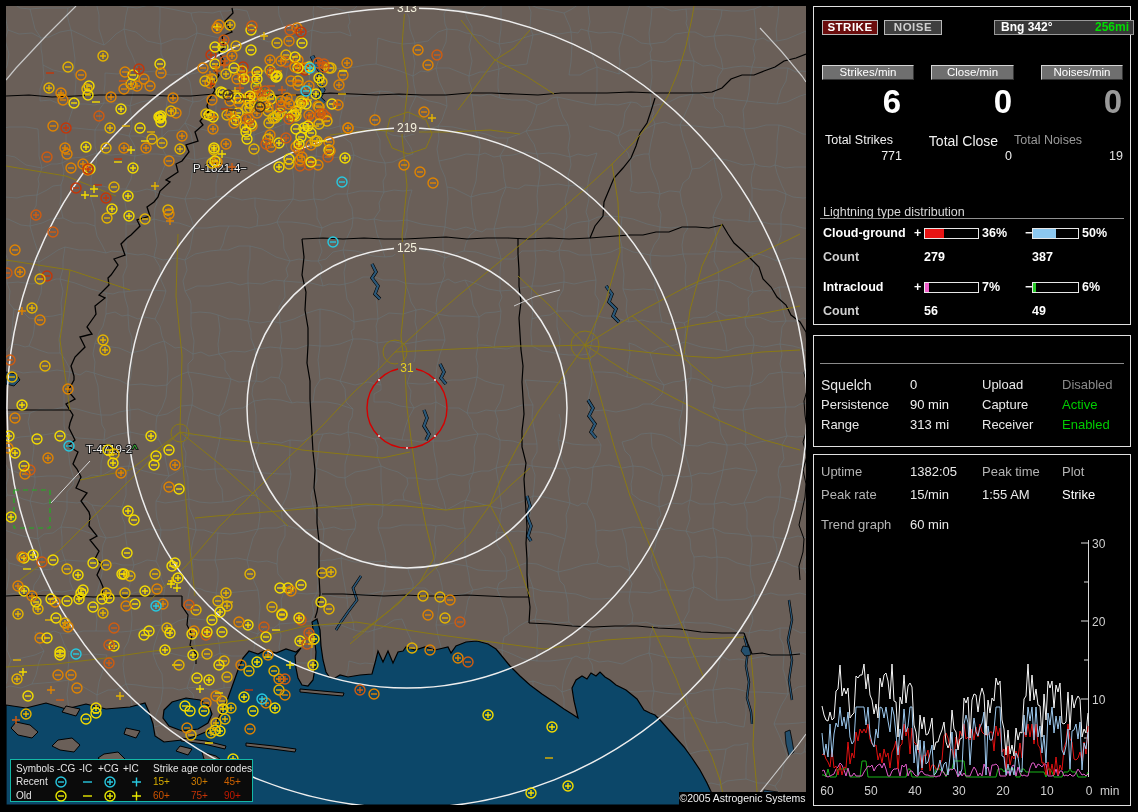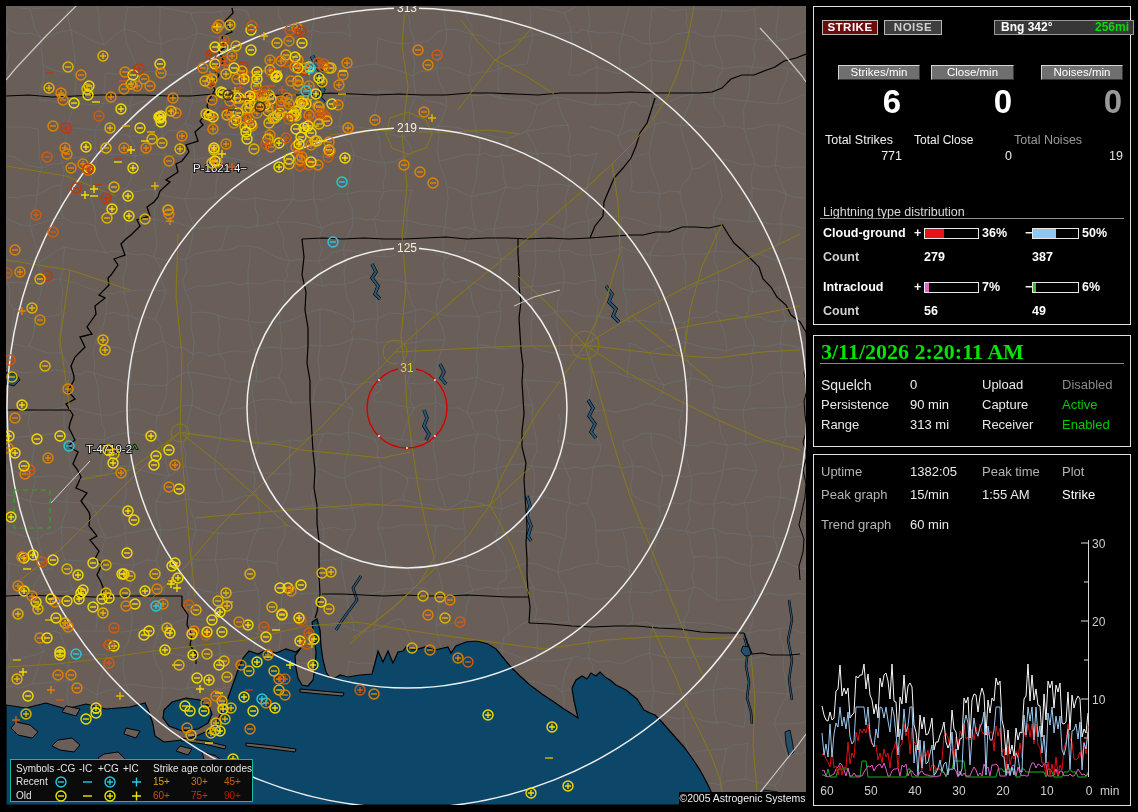--- a/index.html
+++ b/index.html
@@ -712,28 +712,28 @@
  <div class="abs n" style="left:180px;top:30px;color:#c43408">75+</div>
  <div class="abs n" style="left:213px;top:30px;color:#c01800">90+</div>
 </div>
 <div class="abs n" style="left:673px;top:786px;width:127px;height:13px;background:#000;color:#f0f0f0;font-size:10.5px;text-align:center;line-height:13px">©2005 Astrogenic Systems</div>
 </div>
 
 <div class="box" style="top:6px;height:319px">
  <div class="abs n" style="left:8px;top:13px;width:56px;height:15px;background:#6b0d0d;border:1px solid #b8b8b8;color:#fff;font-weight:bold;font-size:11.5px;text-align:center;line-height:13px;letter-spacing:0.5px">STRIKE</div>
  <div class="abs n" style="left:70px;top:13px;width:58px;height:15px;background:#3f3f3f;border:1px solid #b8b8b8;color:#cfcfcf;font-weight:bold;font-size:11.5px;text-align:center;line-height:13px;letter-spacing:0.5px">NOISE</div>
  <div class="abs n" style="left:180px;top:13px;width:140px;height:15px;background:#373737;border:1px solid #999;font-weight:bold;font-size:12px;line-height:13px"><span style="color:#fff;margin-left:6px">Bng 342°</span><span style="color:#00dd00;float:right;margin-right:4px">256mi</span></div>
- <div class="lb" style="left:24px;top:58px;width:82px">Strikes/min</div>
+ <div class="lb" style="left:8px;top:58px;width:92px">Strikes/min</div>
  <div class="lb" style="left:117px;top:58px;width:83px">Close/min</div>
  <div class="lb" style="left:227px;top:58px;width:82px">Noises/min</div>
  <div class="abs" style="left:0;top:76px;width:87px;text-align:right;color:#fff;font-size:33px;font-weight:bold">6</div>
  <div class="abs" style="left:100px;top:76px;width:98px;text-align:right;color:#fff;font-size:33px;font-weight:bold">0</div>
  <div class="abs" style="left:200px;top:76px;width:108px;text-align:right;color:#9a9a9a;font-size:33px;font-weight:bold">0</div>
  <div class="abs" style="left:0px;top:126px;width:90px;text-align:center;color:#f0f0f0;font-size:12.5px">Total Strikes</div>
- <div class="abs" style="left:100px;top:126px;width:99px;text-align:left;color:#f0f0f0;font-size:12px">Total Close</div>
+ <div class="abs" style="left:100px;top:126px;width:99px;text-align:center;color:#f0f0f0;font-size:14px">Total Close</div>
  <div class="abs" style="left:200px;top:126px;width:109px;text-align:left;color:#9a9a9a;font-size:12.5px">Total Noises</div>
  <div class="abs" style="left:0px;top:142px;width:88px;text-align:right;color:#f0f0f0;font-size:12.5px">771</div>
  <div class="abs" style="left:100px;top:142px;width:98px;text-align:right;color:#f0f0f0;font-size:12.5px">0</div>
  <div class="abs" style="left:200px;top:142px;width:109px;text-align:right;color:#e0e0e0;font-size:12.5px">19</div>
  <div class="abs n" style="left:9px;top:198px;color:#d8d8d8;font-size:12.5px">Lightning type distribution</div>
  <div class="abs" style="left:6px;top:211px;width:304px;border-top:1px solid #909090"></div>
  <div class="abs n" style="left:9px;top:219px;color:#fff;font-weight:bold;font-size:12.5px">Cloud-ground</div>
  <div class="abs n" style="left:100px;top:219px;color:#fff;font-weight:bold;font-size:12.5px">+</div>
  <div class="bar" style="left:110px;top:221px;width:55px">
       <i style="width:36%;background:#e81414"></i>
@@ -757,42 +757,41 @@
  <div class="bar" style="left:218px;top:275px;width:47px">
       <i style="width:6%;background:#28c828"></i>
     </div>
  <div class="abs n" style="left:268px;top:273px;color:#fff;font-weight:bold;font-size:12.5px">6%</div>
  <div class="abs n" style="left:9px;top:297px;color:#cfcfcf;font-weight:bold;font-size:12.5px">Count</div>
  <div class="abs n" style="left:110px;top:297px;color:#fff;font-weight:bold;font-size:12.5px">56</div>
  <div class="abs n" style="left:218px;top:297px;color:#fff;font-weight:bold;font-size:12.5px">49</div>
 </div>
 
 <div class="box" style="top:335px;height:112px">
- <div class="abs n" style="left:7px;top:3px;color:#00e400;font-family:'Liberation Serif',serif;font-weight:bold;font-size:22px">3/11/2026 2:20:11 AM</div>
  <div class="abs" style="left:6px;top:27px;width:304px;border-top:1px solid #8a8a8a"></div>
  <div class="abs n" style="left:7px;top:41px;color:#e8e8e8;font-size:14px">Squelch</div>
  <div class="abs n" style="left:96px;top:41px;color:#f0f0f0;font-size:13px">0</div>
  <div class="abs n" style="left:168px;top:41px;color:#e8e8e8;font-size:13px">Upload</div>
  <div class="abs n" style="left:248px;top:41px;color:#8a8a8a;font-size:13px">Disabled</div>
  <div class="abs n" style="left:7px;top:61px;color:#e8e8e8;font-size:13px">Persistence</div>
  <div class="abs n" style="left:96px;top:61px;color:#f0f0f0;font-size:13px">90 min</div>
  <div class="abs n" style="left:168px;top:61px;color:#e8e8e8;font-size:13px">Capture</div>
  <div class="abs n" style="left:248px;top:61px;color:#00cc00;font-size:13px">Active</div>
  <div class="abs n" style="left:7px;top:81px;color:#e8e8e8;font-size:13px">Range</div>
  <div class="abs n" style="left:96px;top:81px;color:#f0f0f0;font-size:13px">313 mi</div>
  <div class="abs n" style="left:168px;top:81px;color:#e8e8e8;font-size:13px">Receiver</div>
  <div class="abs n" style="left:248px;top:81px;color:#00cc00;font-size:13px">Enabled</div>
 </div>
 
 <div class="box" style="top:454px;height:352px">
  <div class="abs n" style="left:7px;top:9px;color:#b4b4b4;font-size:13px">Uptime</div>
  <div class="abs n" style="left:96px;top:9px;color:#e8e8e8;font-size:13px">1382:05</div>
  <div class="abs n" style="left:168px;top:9px;color:#b4b4b4;font-size:13px">Peak time</div>
  <div class="abs n" style="left:248px;top:9px;color:#b4b4b4;font-size:13px">Plot</div>
- <div class="abs n" style="left:7px;top:32px;color:#b4b4b4;font-size:13px">Peak graph</div>
+ <div class="abs n" style="left:7px;top:32px;color:#b4b4b4;font-size:13px">Peak rate</div>
  <div class="abs n" style="left:96px;top:32px;color:#e8e8e8;font-size:13px">15/min</div>
  <div class="abs n" style="left:168px;top:32px;color:#e8e8e8;font-size:13px">1:55 AM</div>
  <div class="abs n" style="left:248px;top:32px;color:#fff;font-size:13px">Strike</div>
  <div class="abs n" style="left:7px;top:62px;color:#b4b4b4;font-size:13px">Trend graph</div>
  <div class="abs n" style="left:96px;top:62px;color:#e8e8e8;font-size:13px">60 min</div>
 </div>
 
 <svg class="abs" width="325" height="282" style="left:813px;top:530px" xmlns="http://www.w3.org/2000/svg">
  <g stroke="#d8d8d8" stroke-width="1" fill="none">
   <path d="M275.5 10 V247"></path>

